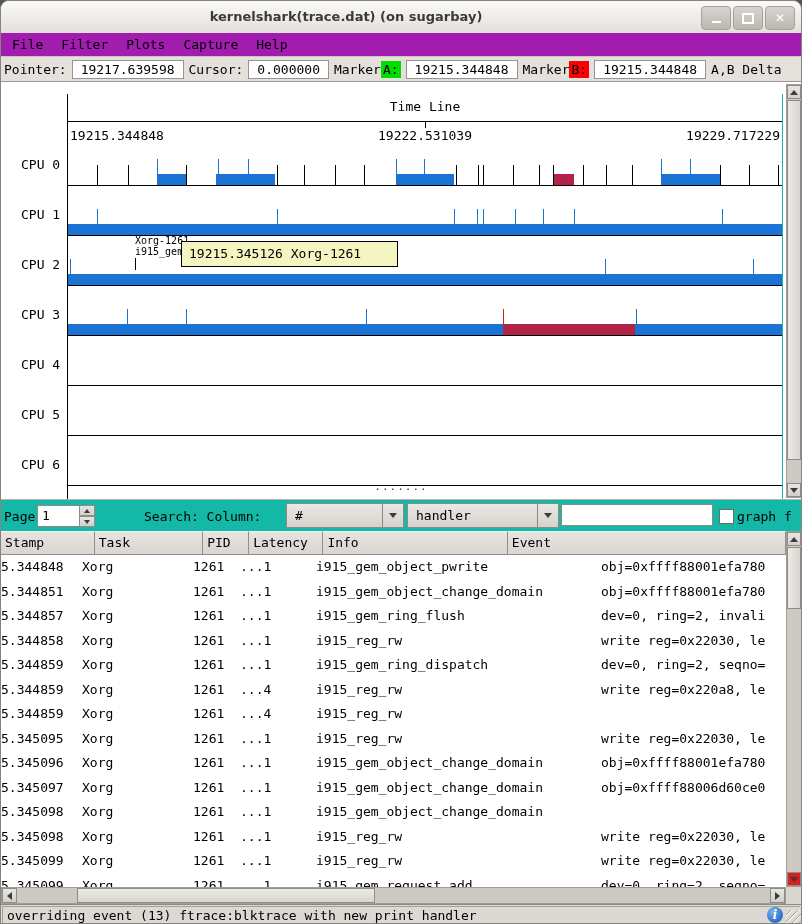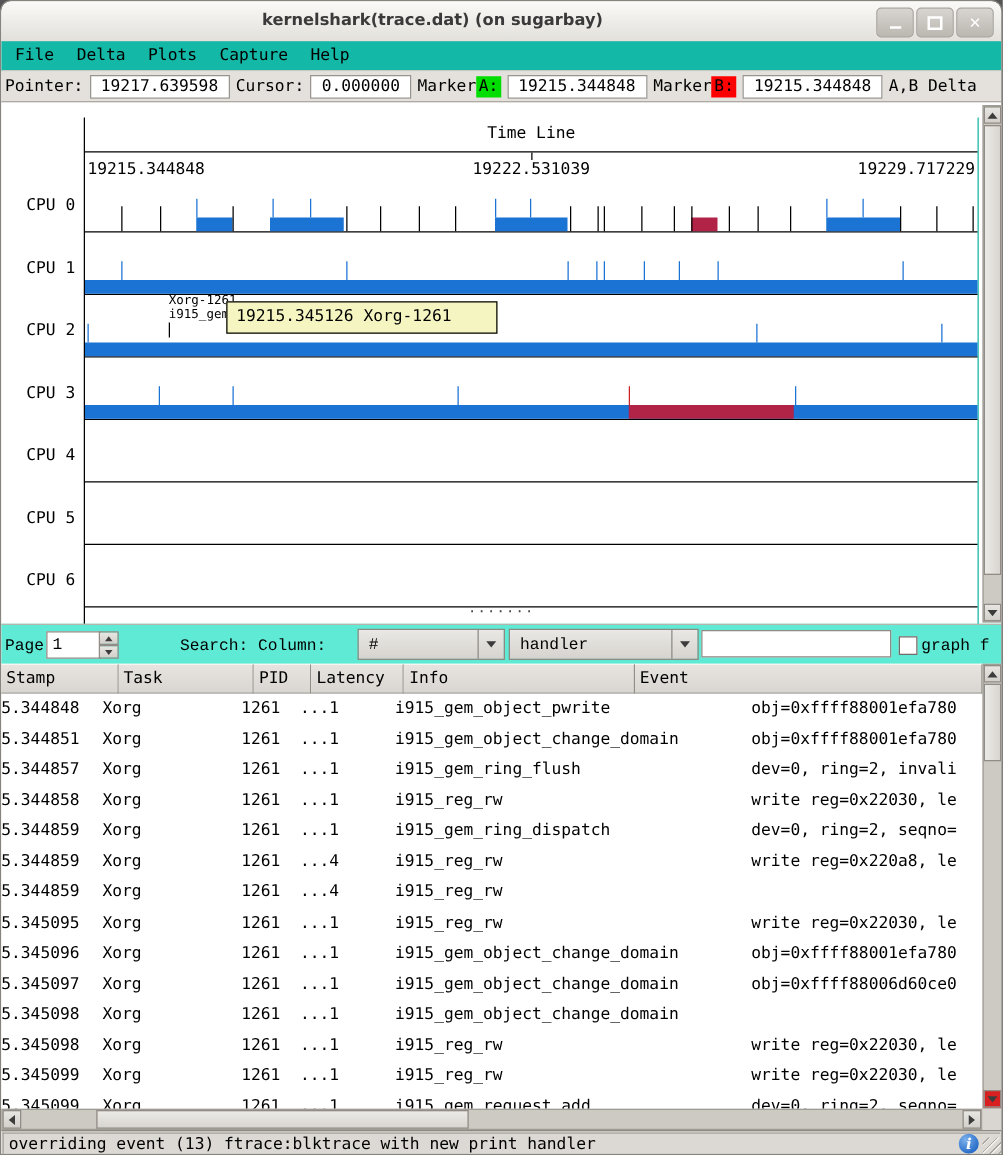--- a/index.html
+++ b/index.html
@@ -12,21 +12,21 @@
     border-radius:8px 8px 0 0;}
   .titletext{position:absolute;left:0;right:110px;top:8px;text-align:center;
     font-family:"DejaVu Sans",sans-serif;font-weight:bold;font-size:13px;color:#3a3a3a;}
   .winbtns{position:absolute;right:6px;top:5px;display:flex;gap:2px;}
   .winbtn{width:28px;height:22px;border:1px solid #a5a19b;border-radius:4px;
     background:linear-gradient(#d8d5d0,#bbb7b1);display:flex;align-items:center;justify-content:center;}
   .glyph-min{width:9px;height:2px;background:#fff;margin-top:8px;}
   .glyph-max{width:8px;height:7px;border:2px solid #fff;}
   .glyph-close{color:#fff;font-size:12px;font-weight:bold;font-family:"DejaVu Sans",sans-serif;}
   
-  .menubar{position:absolute;left:0;top:32px;width:100%;height:24px;background:#14b8a6;
+  .menubar{position:absolute;left:0;top:32px;width:100%;height:24px;background:#a21caf;
     border-bottom:1px solid #cac6c0;display:flex;align-items:center;padding-left:2px;box-sizing:border-box;}
   .menu-item{padding:2px 9px;}
   
   .pointerbar{position:absolute;left:0;top:56px;width:100%;height:25px;background:#e4e1dc;
     border-bottom:1px solid #9c9890;display:flex;align-items:center;gap:5px;padding-left:3px;
     box-sizing:border-box;white-space:nowrap;overflow:hidden;}
   .valbox{background:#fff;border:1px solid #989590;padding:0 8px;height:17px;line-height:17px;}
   .badge{padding:0 2px;height:17px;line-height:17px;}
   
   .graph{position:absolute;left:0;top:81px;width:100%;height:417px;background:#fff;}
@@ -61,22 +61,22 @@
   .arr-lf{width:0;height:0;border-top:4px solid transparent;border-bottom:4px solid transparent;border-right:5px solid #3c3c3c;}
   .arr-rt{width:0;height:0;border-top:4px solid transparent;border-bottom:4px solid transparent;border-left:5px solid #3c3c3c;}
   .hscroll{position:absolute;left:0;top:886px;width:785px;height:17px;background:#cdc9c3;
     border:1px solid #a09c96;box-sizing:border-box;}
   .hs-btn{position:absolute;top:0;width:15px;height:15px;background:linear-gradient(#e8e6e2,#d3d0cb);
     border:1px solid #918d86;box-sizing:border-box;display:flex;align-items:center;justify-content:center;}
   .hs-thumb{position:absolute;top:0;left:75px;width:298px;height:15px;
     background:linear-gradient(#eceae6,#d8d5d0);border:1px solid #918d86;box-sizing:border-box;}
   .corner{position:absolute;left:785px;top:886px;width:17px;height:17px;background:#d9d6d1;}
   
-  .searchbar{position:absolute;left:0;top:498px;width:100%;height:32px;background:#5eead4;
-    border-top:1px solid #b7b3ad;box-sizing:border-box;font-family:Liberation Mono, monospace;}
+  .searchbar{position:absolute;left:0;top:498px;width:100%;height:32px;background:#14b8a6;
+    border-top:1px solid #b7b3ad;box-sizing:border-box;}
   .sb-lbl{position:absolute;top:9px;}
   .spin-entry{position:absolute;left:36px;top:5px;width:38px;height:20px;background:#fff;
     border:1px solid #8d8983;padding-left:4px;line-height:20px;}
   .spin-btns{position:absolute;left:78px;top:5px;width:16px;height:22px;}
   .spin-b{position:absolute;left:0;width:16px;height:11px;background:linear-gradient(#e8e6e2,#d3d0cb);
     border:1px solid #918d86;box-sizing:border-box;display:flex;align-items:center;justify-content:center;}
   .tiny-up{width:0;height:0;border-left:3px solid transparent;border-right:3px solid transparent;border-bottom:4px solid #3c3c3c;}
   .tiny-dn{width:0;height:0;border-left:3px solid transparent;border-right:3px solid transparent;border-top:4px solid #3c3c3c;}
   .combo{position:absolute;top:3px;height:25px;background:linear-gradient(#eae8e4,#d6d3ce);
     border:1px solid #8d8983;box-sizing:border-box;line-height:23px;padding-left:8px;}
@@ -120,21 +120,21 @@
           <span class="glyph-max"></span>
         </div>
       <div class="winbtn">
           <span class="glyph-close">✕</span>
         </div>
     </div>
   </div>
 
   <div class="menubar" id="menubar">
       <span class="menu-item">File</span>
-      <span class="menu-item">Delta</span>
+      <span class="menu-item">Filter</span>
       <span class="menu-item">Plots</span>
       <span class="menu-item">Capture</span>
       <span class="menu-item">Help</span>
     </div>
 
   <div class="pointerbar">
     <span>Pointer:</span>
     <span class="valbox">19217.639598</span>
     <span>Cursor:</span>
     <span class="valbox">0.000000</span>

